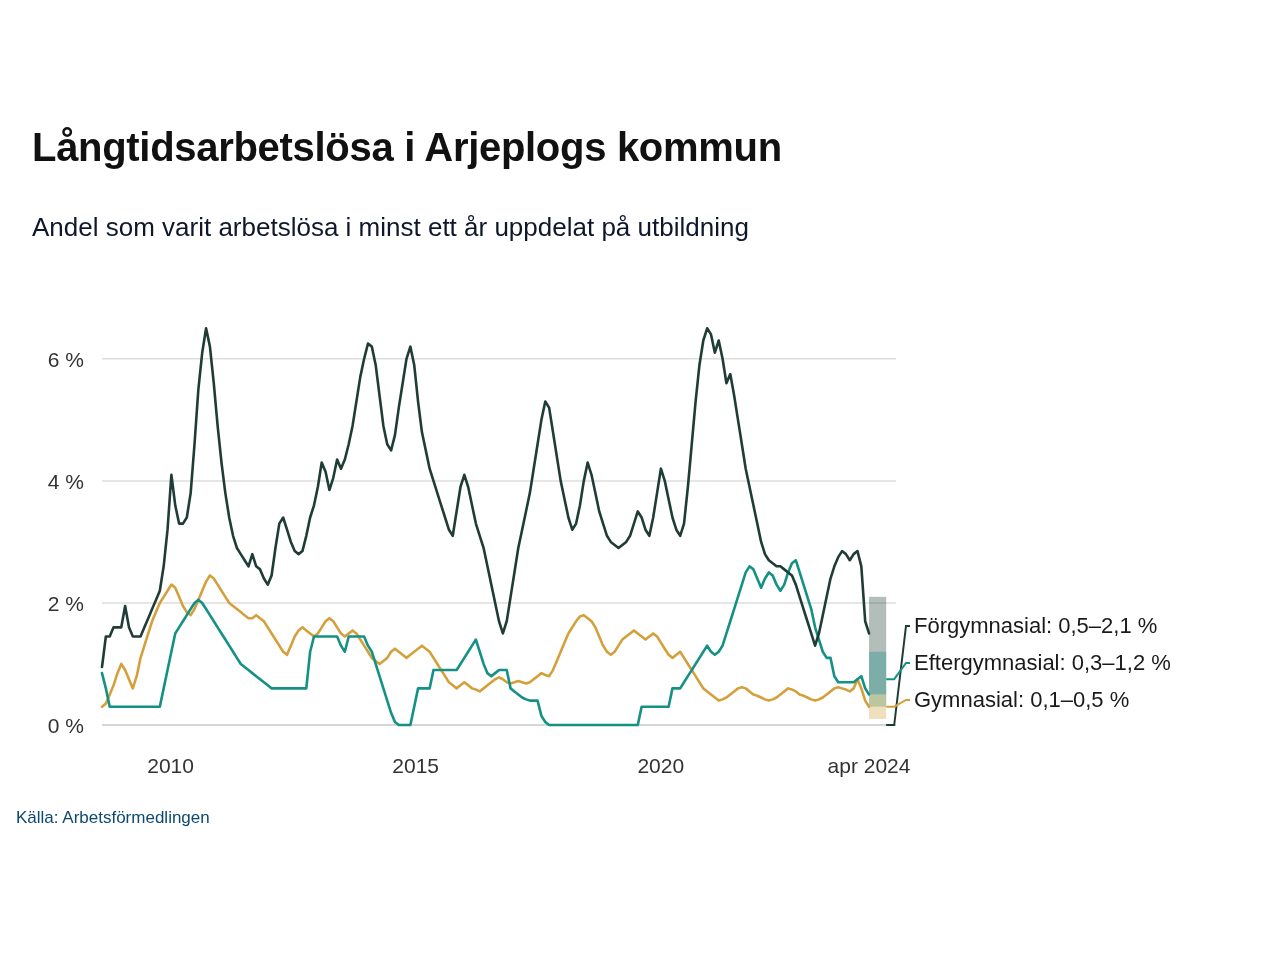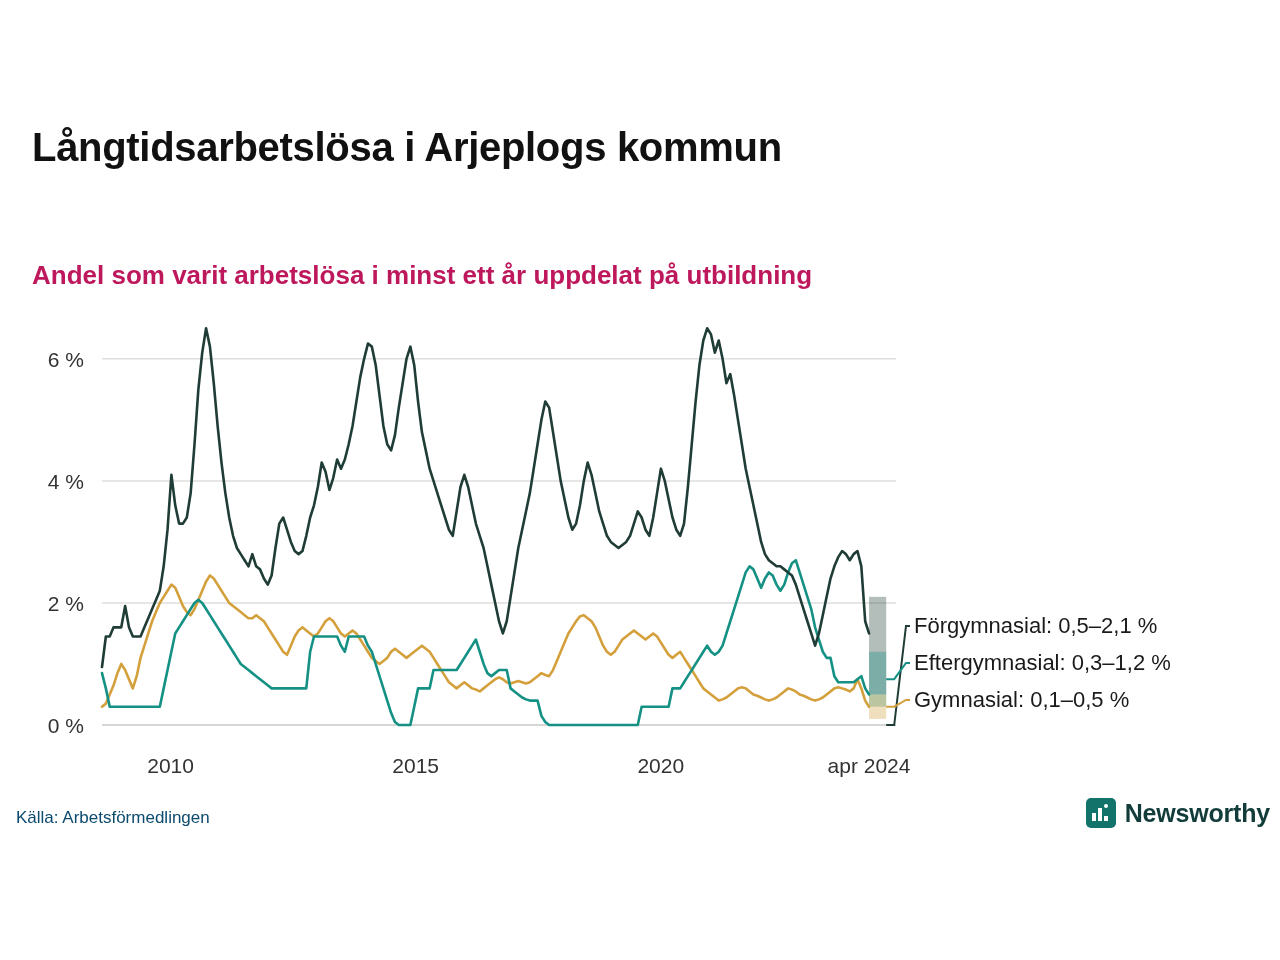--- a/index.html
+++ b/index.html
@@ -29,24 +29,23 @@
     font-weight: bold;
     letter-spacing: -0.3px;
     color: #111111;
     white-space: nowrap;
   }
   .subtitle {
     position: absolute;
     left: 26px;
     top: 212px;
     font-size: 26px;
-    font-weight: bold;
-    color: #be185d;
+    font-weight: normal;
+    color: #0f172a;
     white-space: nowrap;
-    margin-top: 48px;
   }
   .chart-area {
     position: absolute;
     left: 0;
     top: 270px;
     width: 1280px;
     height: 520px;
   }
   .source {
     position: absolute;
@@ -152,23 +151,14 @@
           <path d="M880.1975308641954 436.7 L888.1975308641954 436.7 L900 430 L904 430" fill="none" stroke="#d4a03c" stroke-width="2"></path>
         </g>
       <text id="label-forgymnasial" class="serieslabel" x="908" y="363" text-anchor="start">Förgymnasial: 0,5–2,1 %</text>
       <text id="label-eftergymnasial" class="serieslabel" x="908" y="400" text-anchor="start">Eftergymnasial: 0,3–1,2 %</text>
       <text id="label-gymnasial" class="serieslabel" x="908" y="437" text-anchor="start">Gymnasial: 0,1–0,5 %</text>
     </svg>
   </div>
 
   <div class="source">Källa: Arbetsförmedlingen</div>
 
-  <div class="brand">
-    <span class="brand-mark">
-      <span class="b1"></span>
-        <span class="b2"></span>
-        <span class="b3"></span>
-        <span class="dot"></span>
-    </span>
-    <span class="brand-name">Newsworthy</span>
-  </div>
 
 </div>
 
 </body></html>

